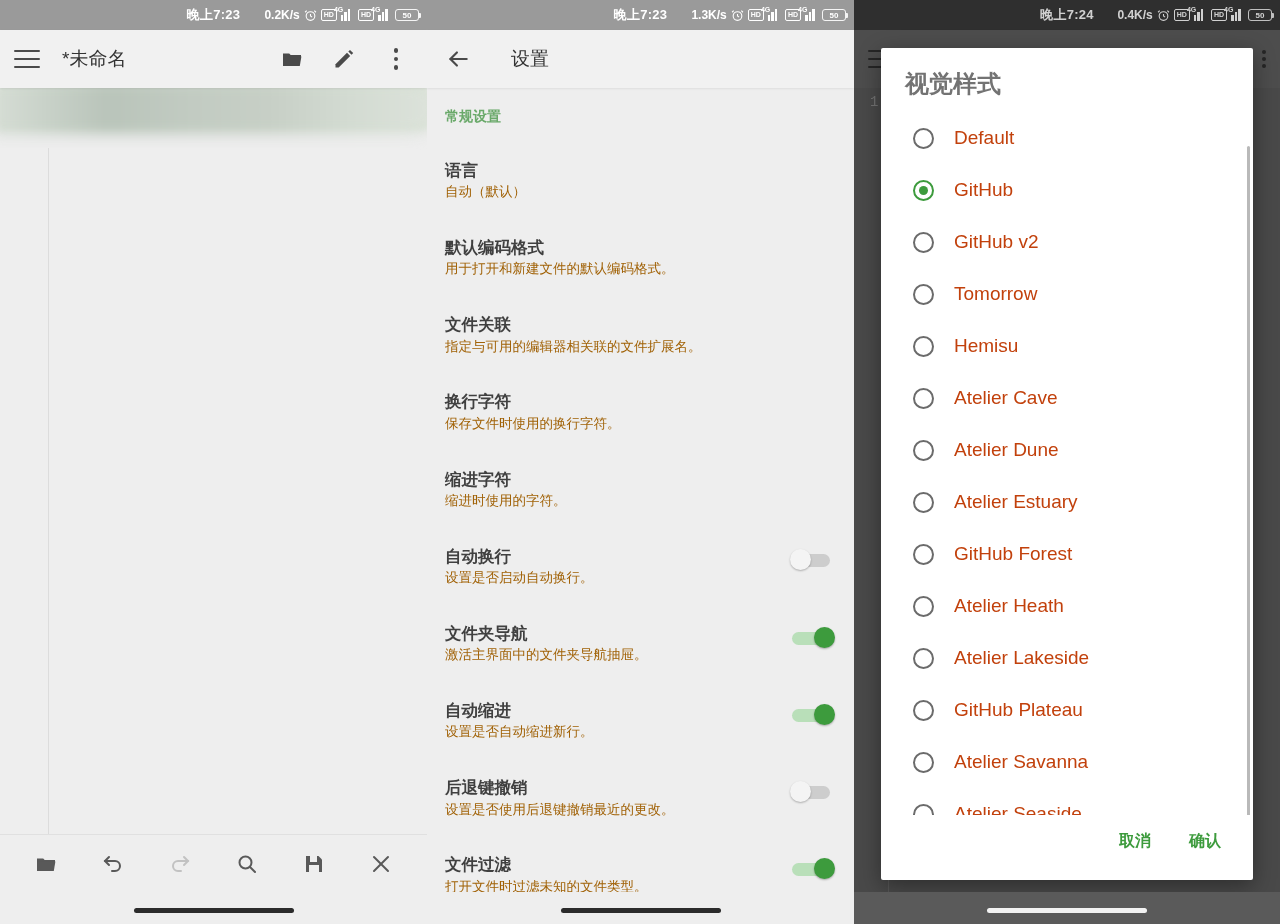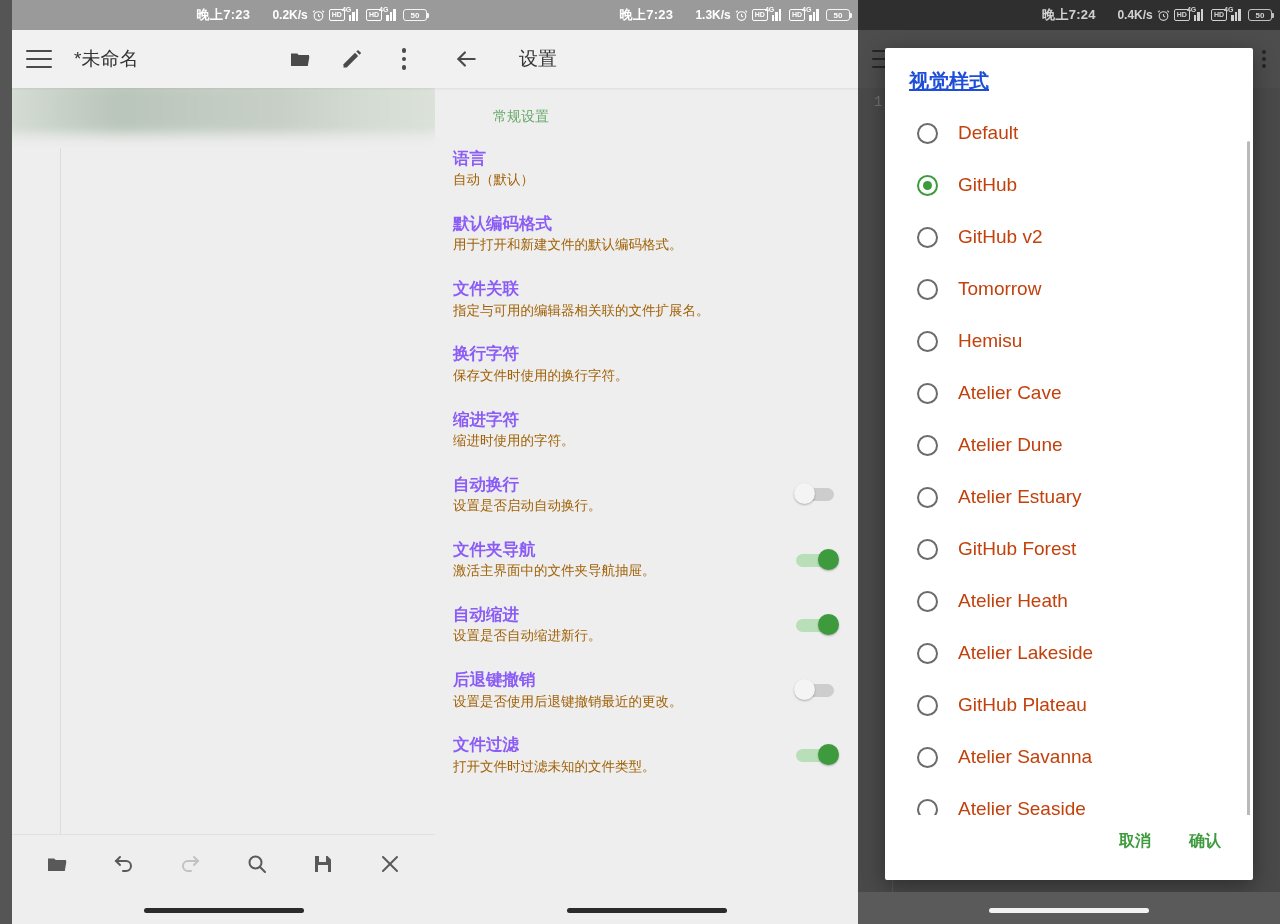--- a/index.html
+++ b/index.html
@@ -2,21 +2,21 @@
 <html><head>
 <meta charset="utf-8">
 <style>
   * { box-sizing: border-box; margin: 0; padding: 0; }
   html, body {
     width: 1280px; height: 924px;
     background: #555;
     font-family: "Liberation Sans", "DejaVu Sans", sans-serif;
     overflow: hidden;
   }
-  .screen { position: relative; width: 1280px; height: 708px; display: flex; padding-left: 12px; }
+  .screen { position: relative; width: 1280px; height: 708px; display: flex; }
 
   .panel { position: relative; height: 924px; overflow: hidden; }
   .panel-1 { width: 427px; background: #eeeeee; }
   .panel-2 { width: 427px; background: #eeeeee; }
   .panel-3 { width: 426px; background: #5a5a5a; }
 
   
   .statusbar {
     height: 30px; width: 100%;
     display: flex; align-items: center;
@@ -120,30 +120,29 @@
   .pill.dark { background: #2b2b2b; }
   .pill.white { background: #f2f2f2; }
 
   
   .settings-scroll {
     height: calc(924px - 30px - 58px - 32px);
     overflow: hidden; background: #eeeeee;
     padding: 0 18px;
   }
   .sec-title {
-    color: #6aa96a; font-size: 14px; font-weight: normal;
+    color: #6aa96a; font-size: 14px; font-weight: bold;
     padding: 20px 0 10px 0;
-    margin-left: 40px;
   }
   .pref {
     display: flex; align-items: center;
     padding: 11px 0 11px 0; min-height: 62px;
   }
   .pref-text { flex: 1; min-width: 0; }
-  .pref-title { font-size: 16.5px; color: #8b5cf6; font-weight: bold; line-height: 1.35; }
+  .pref-title { font-size: 16.5px; color: #404040; font-weight: bold; line-height: 1.35; margin-top: 12px; }
   .pref-sum { font-size: 13.5px; color: #a16207; line-height: 1.4; margin-top: 2px; }
   .switch {
     width: 46px; height: 22px; position: relative; flex: 0 0 auto; margin-left: 10px;
   }
   .switch .track {
     position: absolute; left: 2px; top: 5px; width: 38px; height: 13px;
     border-radius: 7px; background: #cdcdcd;
   }
   .switch .knob {
     position: absolute; top: 0; left: 0; width: 21px; height: 21px;
@@ -172,22 +171,22 @@
 
   
   .scrim { position: absolute; inset: 0; background: rgba(0,0,0,.18); }
   .dialog {
     position: absolute; left: 27px; right: 27px; top: 48px; bottom: 44px;
     background: #fff; border-radius: 2px;
     box-shadow: 0 6px 22px rgba(0,0,0,.38);
     display: flex; flex-direction: column; overflow: hidden;
   }
   .dlg-title {
-    color: #1d4ed8; font-size: 20px; font-weight: bold;
-    padding: 20px 24px 12px 24px; flex: 0 0 auto; text-decoration: underline;
+    color: #737373; font-size: 24px; font-weight: bold;
+    padding: 20px 24px 12px 24px; flex: 0 0 auto;
   }
   .dlg-body { flex: 1; overflow: hidden; position: relative; padding-left: 8px; }
   .radio-row {
     display: flex; align-items: center; gap: 20px;
     height: 52px; padding-left: 24px;
   }
   .radio {
     width: 21px; height: 21px; border-radius: 50%;
     border: 2px solid #6b6b6b; flex: 0 0 auto; position: relative;
   }

